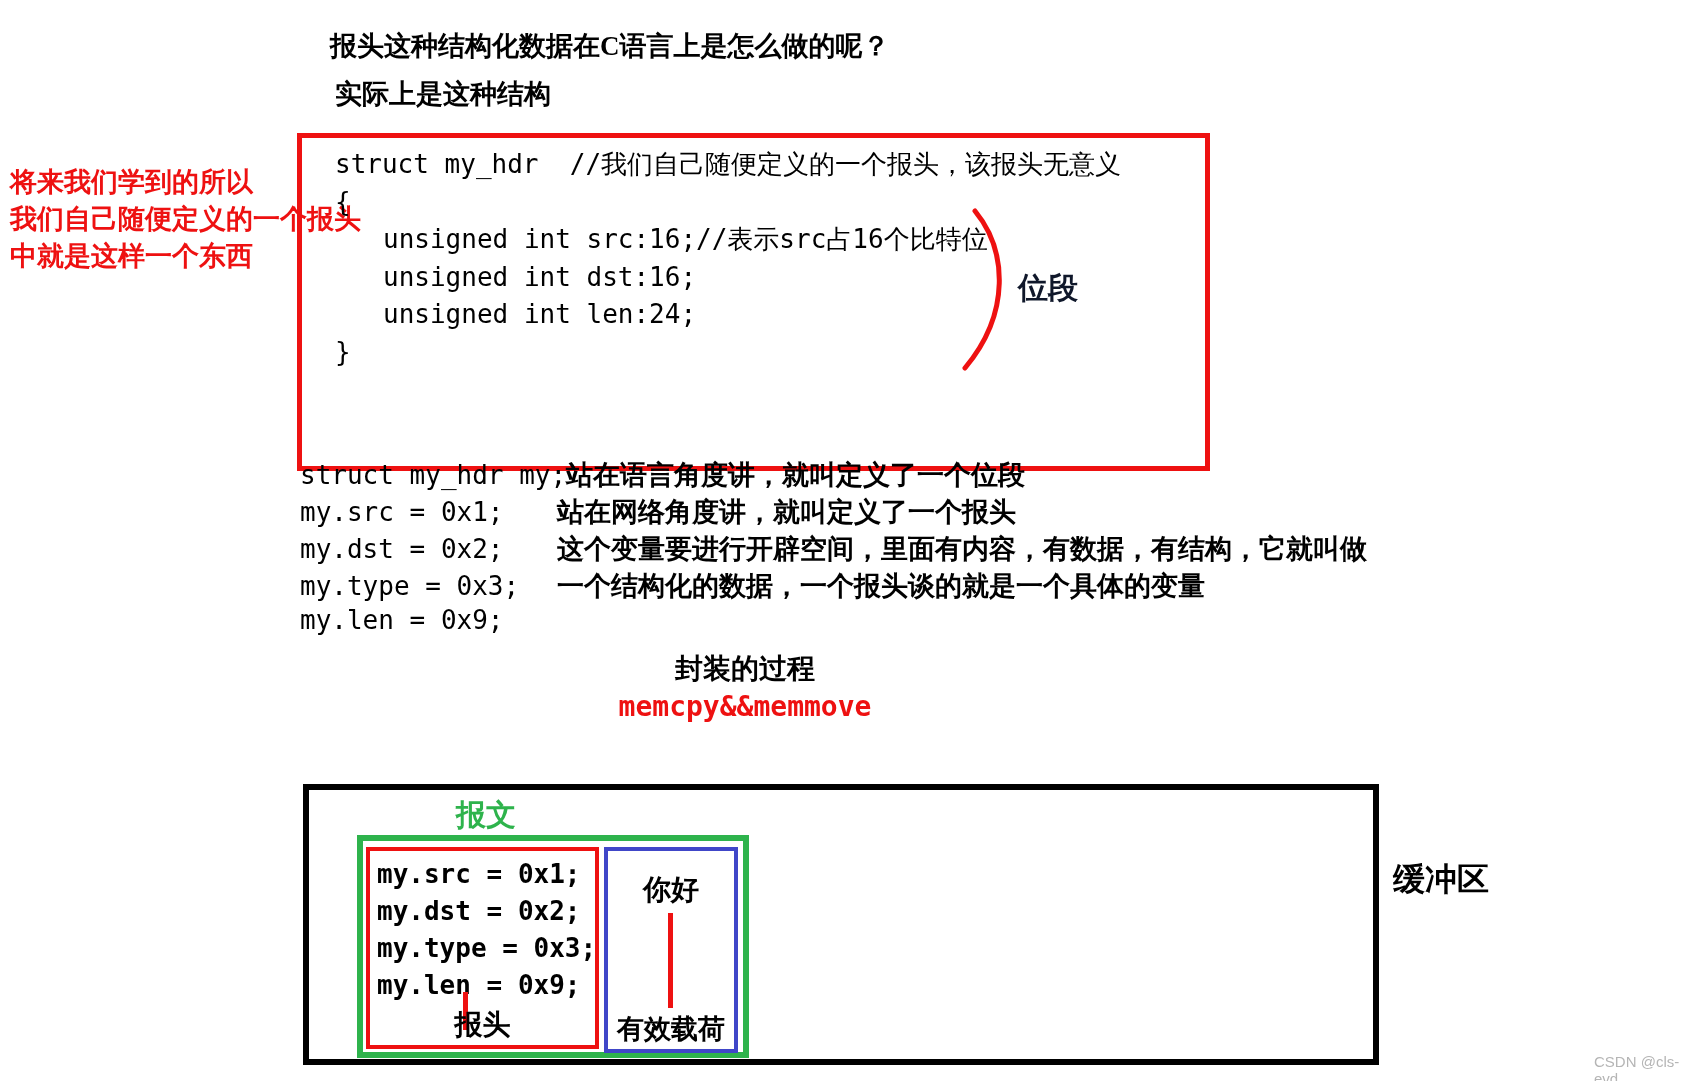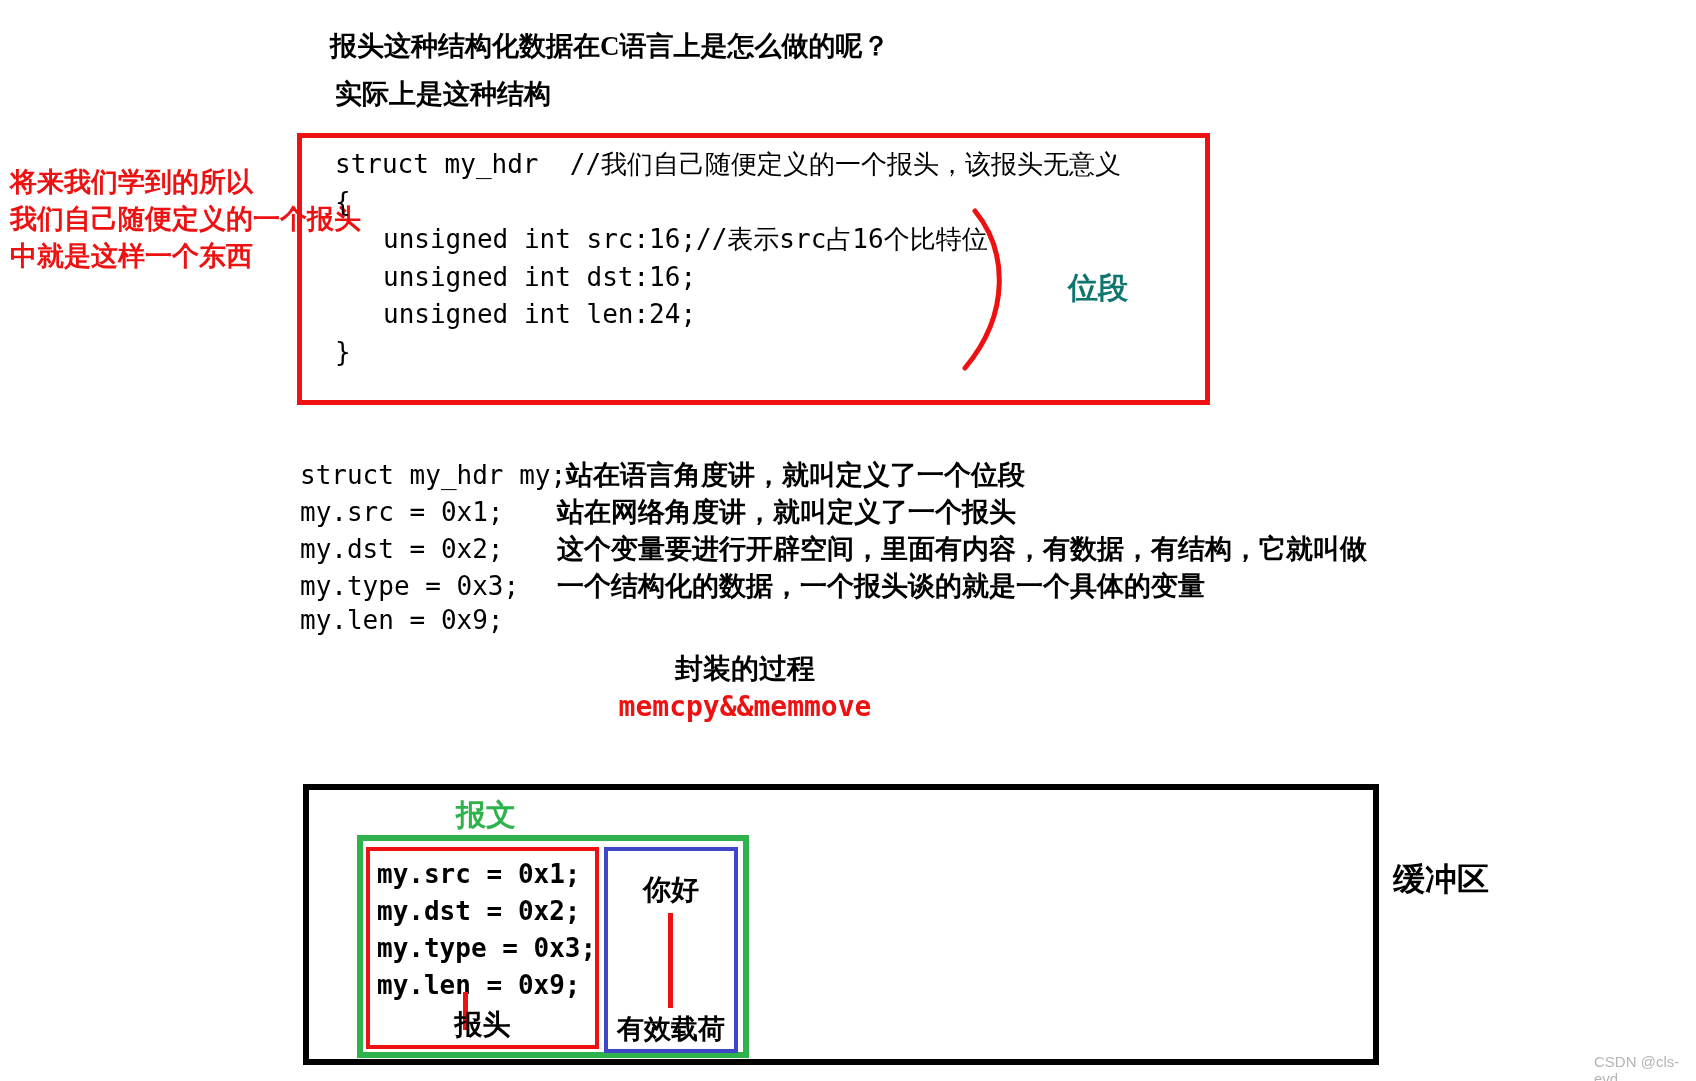--- a/index.html
+++ b/index.html
@@ -10,29 +10,29 @@
   .abs { position:absolute; }
   .cn { font-family:"Liberation Serif","DejaVu Serif",serif; font-weight:700; }
   .mono { font-family:"DejaVu Sans Mono","Liberation Mono",monospace; font-weight:400; }
 
   .q1 { left:330px; top:28px;  font-size:27px; }
   .q2 { left:335px; top:76px;  font-size:27px; }
 
   .side-note { left:10px; top:164px; font-size:27px; line-height:37px; color:#ee1111; }
 
   .struct-box {
-    left:297px; top:133px; width:913px; height:272px;
+    left:297px; top:133px; width:913px; height:338px;
     border:5px solid #ee1111; box-sizing:border-box;
     padding:8px 0 0 33px;
   }
   .struct-box .code-line { font-size:26px; line-height:37.5px; white-space:pre; }
   .struct-box .indent { margin-left:48px; }
 
   .brace-svg { left:935px; top:205px; width:90px; height:170px; }
-  .bitfield-label { left:1068px; top:268px; font-size:30px; color:#0f766e; }
+  .bitfield-label { left:1018px; top:268px; font-size:30px; color:#0f172a; }
 
   .decl { left:300px; top:457px; }
   .decl-row { display:flex; align-items:baseline; height:37px; }
   .decl-code { font-size:26px; min-width:257px; white-space:pre; }
   .decl-comment { font-size:27px; white-space:nowrap; }
 
   .encap-title { left:560px; top:650px; width:370px; text-align:center; font-size:28px; }
   .encap-fn { left:560px; top:690px; width:370px; text-align:center; font-size:28px;
               color:#ee1111; font-weight:700; }
 

